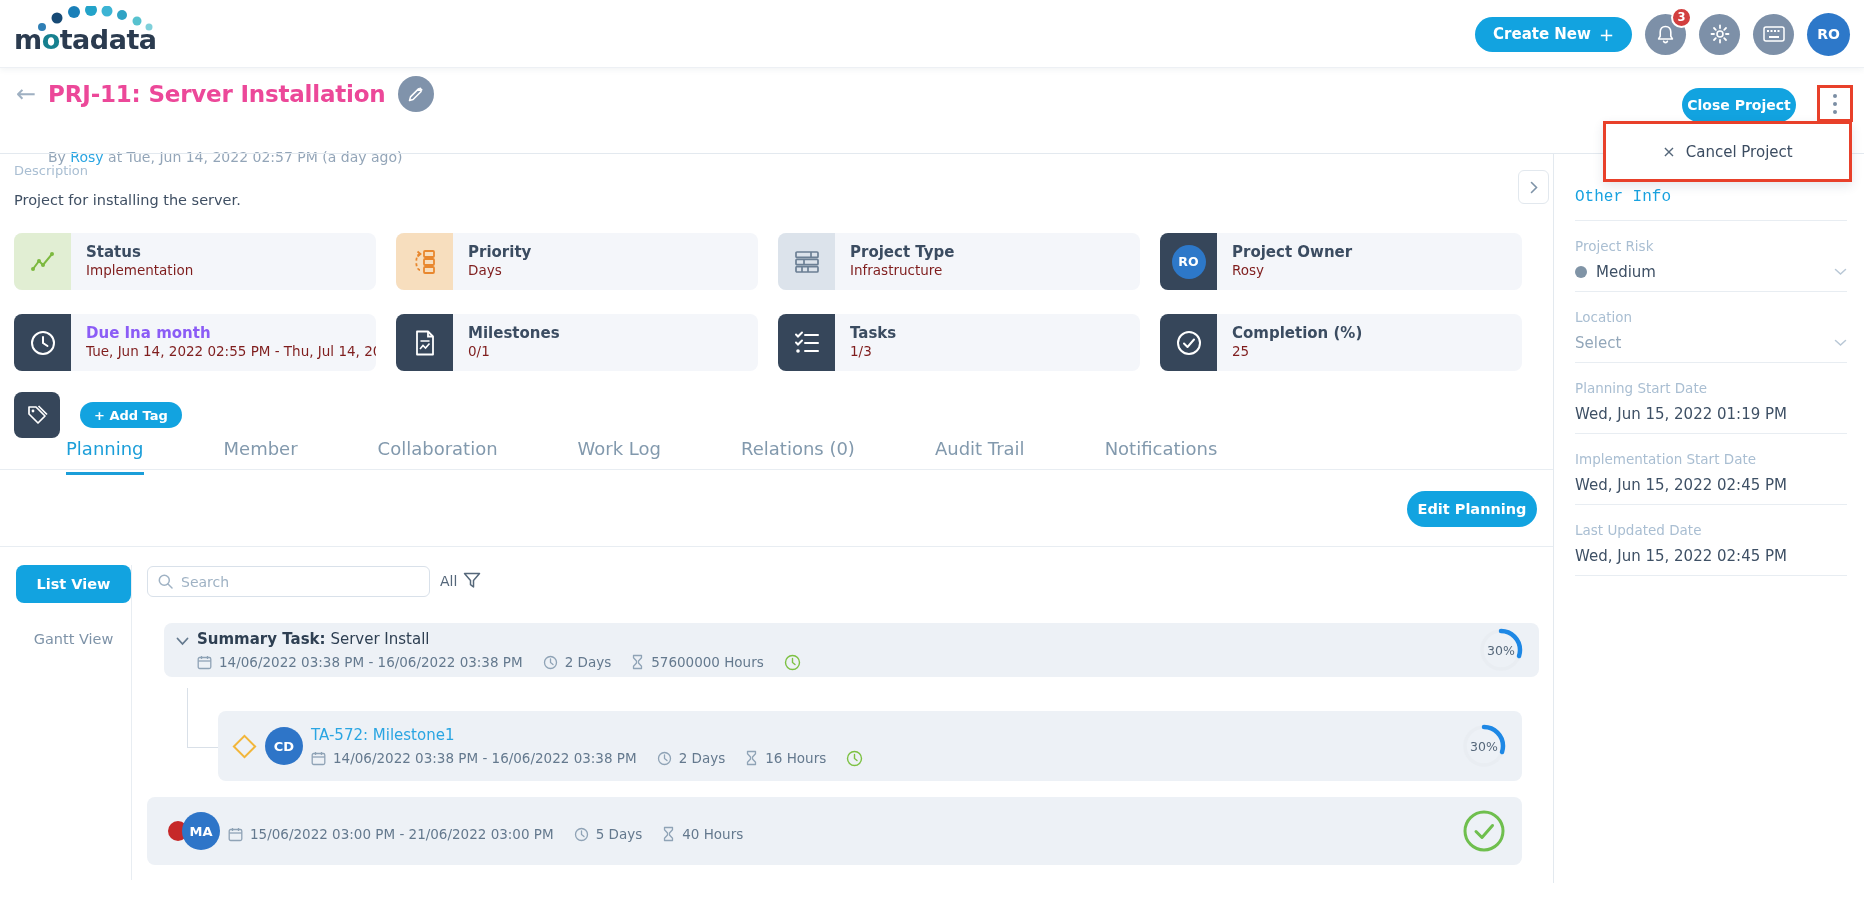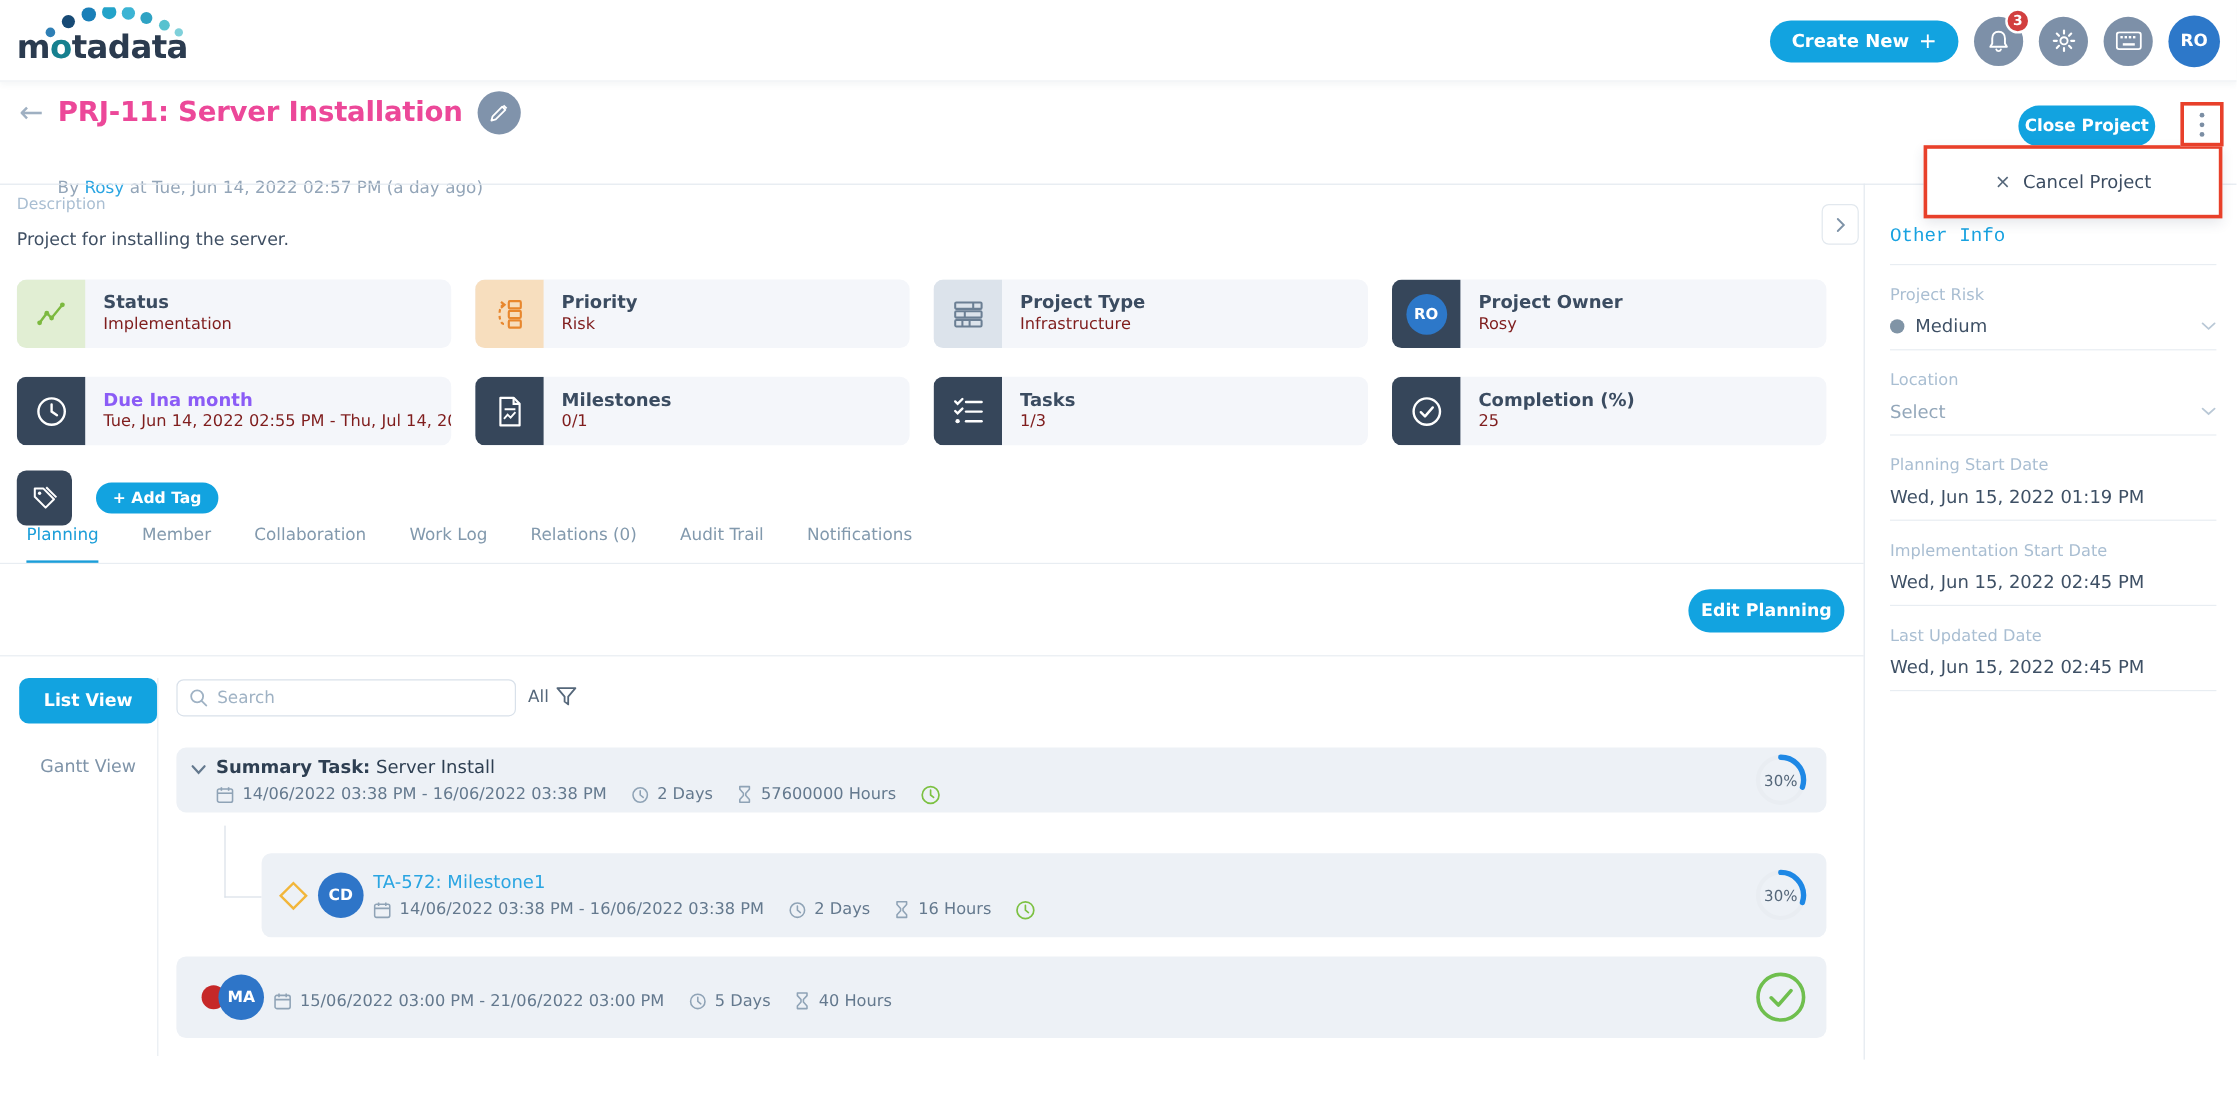--- a/index.html
+++ b/index.html
@@ -69,39 +69,39 @@
   .card-tx { padding-left:15px; min-width:0; }
   .card-t { font-size:15px; font-weight:bold; color:#3b4c61; line-height:1.25; white-space:nowrap; }
   .card-v { font-size:13.5px; color:#7f1d1d; line-height:1.3; white-space:nowrap; overflow:hidden; }
   .card-t.green { color:#8b5cf6; }
   .avatar-sm { width:34px; height:34px; border-radius:50%; background:#2d78c9; color:#fff; font-size:12.5px;
                font-weight:bold; display:flex; align-items:center; justify-content:center; }
   .tag-sq { position:absolute; left:14px; top:392px; width:46px; height:46px; background:#36465a;
             border-radius:8px; display:flex; align-items:center; justify-content:center; cursor:pointer; }
   .addtag { position:absolute; left:80px; top:402px; height:26px; padding:0 14px; font-size:13px; border-radius:13px; }
   .tabs { position:absolute; left:22px; top:438px; display:flex; gap:36px; }
-  .tab { font-size:14px; color:#8299ad; padding-bottom:13px; cursor:pointer; }
+  .tab { font-size:18px; color:#8299ad; padding-bottom:13px; cursor:pointer;margin-left:44px; }
   .tab.active { color:#1b9ed9; border-bottom:3px solid #1b9ed9; }
   .tabs-line { position:absolute; left:0; top:469px; width:1553px; height:1px; background:#e8edf2; }
   .edit-btn { position:absolute; left:1407px; top:491px; width:130px; height:36px; font-size:14.5px; }
   .sec-line { position:absolute; left:0; top:546px; width:1553px; height:1px; background:#e8edf2; }
   
   .listview-btn { position:absolute; left:16px; top:565px; width:115px; height:38px; font-size:14.5px; border-radius:8px; }
   .ganttview { position:absolute; left:16px; top:631px; width:115px; text-align:center; font-size:14.5px;
                color:#7e93a8; cursor:pointer; }
   .nav-divider { position:absolute; left:131px; top:565px; width:1px; height:315px; background:#e8edf2; }
   .searchbox { position:absolute; left:147px; top:566px; width:283px; height:31px; border:1px solid #d9e1ea;
                border-radius:6px; display:flex; align-items:center; padding:0 10px; gap:8px; background:#fff; }
   .searchbox input { border:none; outline:none; flex:1; font-size:14px; color:#55677a; font-family:inherit; }
   .searchbox input::placeholder { color:#9fb2c4; }
   .filter { position:absolute; left:440px; top:572px; display:flex; align-items:center; gap:6px;
             font-size:14px; color:#55677a; cursor:pointer; }
   
   .trow { position:absolute; background:#edf1f6; border-radius:8px; display:flex; align-items:center; }
-  .trow1 { left:147px; top:623px; width:1375px; height:54px; }
+  .trow1 { left:164px; top:623px; width:1375px; height:54px; }
   .trow2 { left:218px; top:711px; width:1304px; height:70px; }
   .trow3 { left:147px; top:797px; width:1375px; height:68px; }
   .connector { position:absolute; left:187px; top:688px; width:31px; height:60px;
                border-left:1px solid #d9e0e8; border-bottom:1px solid #d9e0e8; }
   .chev-exp { margin:14px 0 0 12px; align-self:flex-start; cursor:pointer; }
   .t-text { margin-left:8px; }
   .t-line1 { font-size:15px; color:#2e3f52; }
   .t-line1 b { font-weight:bold; }
   .t-title { font-size:15px; color:#2aa5e2; cursor:pointer; }
   .t-meta { display:flex; align-items:center; gap:7px; margin-top:6px; font-size:13.5px; color:#64798e; }
@@ -230,21 +230,21 @@
               <rect x="12" y="2" width="10" height="6" rx="1"></rect>
               <rect x="12" y="10" width="10" height="6" rx="1"></rect>
               <rect x="12" y="18" width="10" height="6" rx="1"></rect>
               <path d="M8 21 C3 21 3 5 8 5" stroke-dasharray="3 2.4"></path>
               <path d="M5.5 2.5 L8.5 5 L5.5 7.5" stroke-dasharray="none"></path>
             </g>
           </svg>
       </div>
       <div class="card-tx">
           <div class="card-t">Priority</div>
-      <div class="card-v">Risk</div>
+      <div class="card-v">Days</div>
         </div>
     </div>
     <div class="card">
       <div class="card-ic ic-gray">
         <svg width="26" height="24" viewBox="0 0 26 24">
             <g stroke="#6b7f94" stroke-width="1.7" fill="none">
               <rect x="2" y="2" width="22" height="5.4" rx="1"></rect>
               <line x1="17" y1="2" x2="17" y2="7.4"></line>
               <rect x="2" y="9.3" width="22" height="5.4" rx="1"></rect>
               <line x1="10" y1="9.3" x2="10" y2="14.7"></line>

